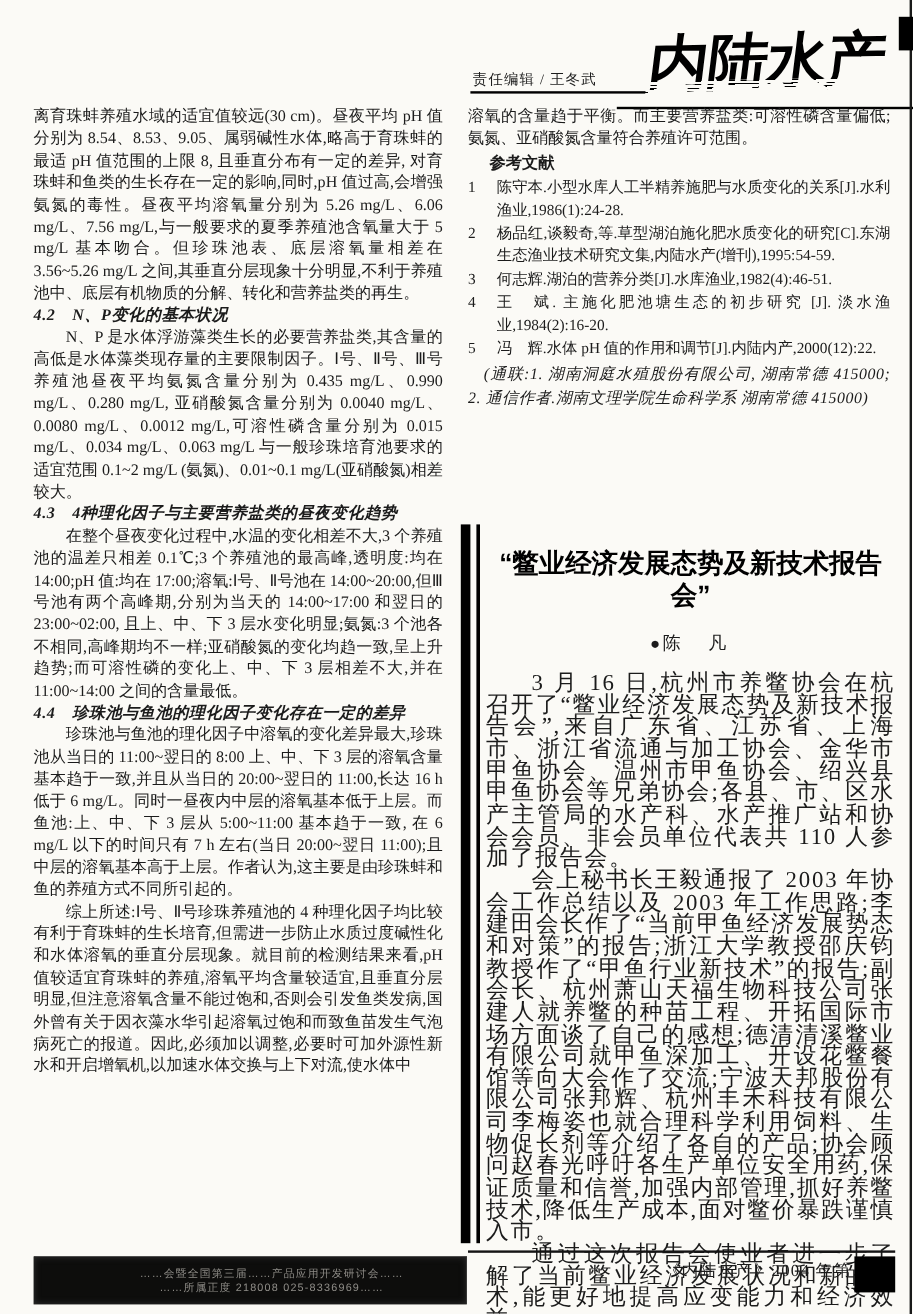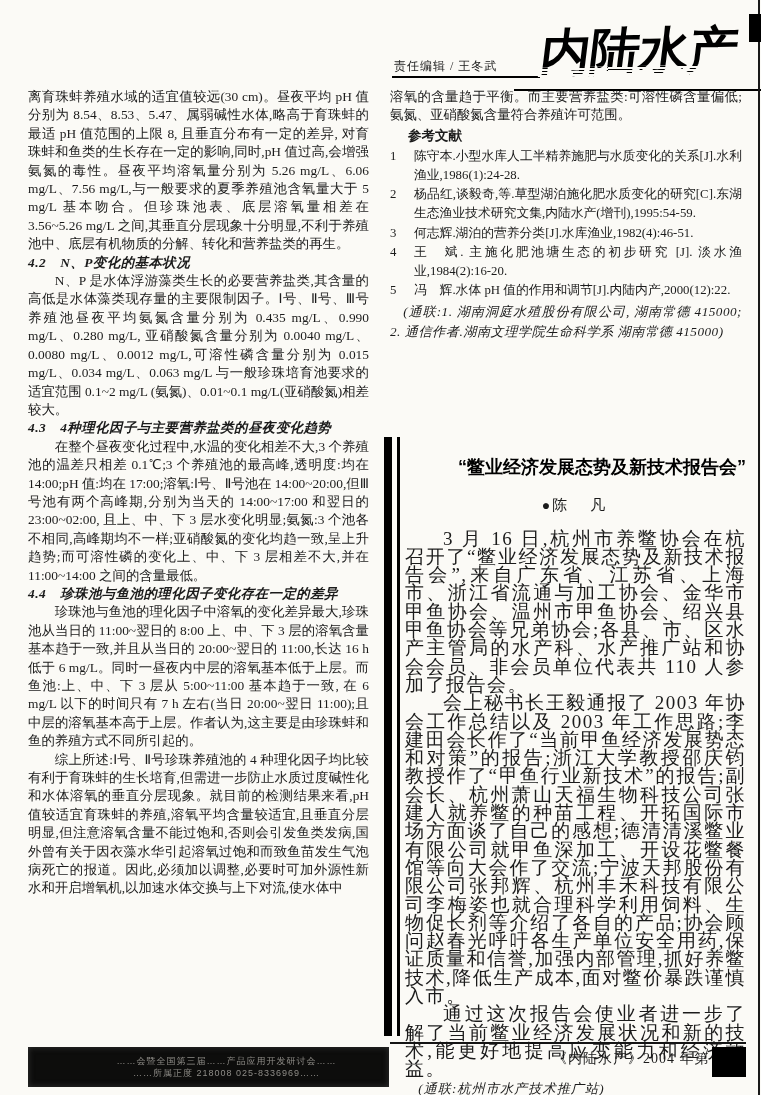--- a/index.html
+++ b/index.html
@@ -33,22 +33,22 @@
   .ref-num  { flex:none; width:24px; }
   .ref-text { flex:1; text-align:justify; }
   .contact-note { margin-top:2px; font-size:13.2px; line-height:20px; font-style:italic; letter-spacing:0.5px; text-align:justify; text-indent:1em; }
 
   
   .box-bar-thick { position:absolute; left:384px; top:437px; width:8px; height:599px; background:#000; }
   .box-bar-thin  { position:absolute; left:397px; top:437px; width:3px; height:599px; background:#000; }
   .article { position:absolute; left:405px; top:450px; width:341px; }
   .article-title { margin:0; text-align:center; font-family:"Liberation Sans", sans-serif;
                    font-weight:900; font-size:29px; line-height:1.15; letter-spacing:3px; color:#000; }
-  .article-subtitle { margin:7px 0 0 0; text-align:right; font-family:"Liberation Sans", sans-serif;
-                   font-weight:800; font-size:18px; line-height:1.2; letter-spacing:0; color:#000; }
+  .article-subtitle { margin:7px 0 0 0; text-align:center; font-family:"Liberation Sans", sans-serif;
+                   font-weight:800; font-size:22px; line-height:1.2; letter-spacing:0; color:#000; }
   .article-author { margin:17px 0 15px 0; text-align:center; font-size:15px; letter-spacing:4px; }
   .article-author .bullet { font-size:14px; letter-spacing:2px; }
   .article-p { margin:0; font-size:19px; line-height:18.3px; letter-spacing:1.5px; text-align:justify; }
   .article-contact { margin:0; font-size:13.2px; line-height:19px; letter-spacing:1px; font-style:italic; text-indent:1em; }
 
   
   .banner { position:absolute; left:28px; top:1047px; width:361px; height:40px; background:#0d0d0c;
             box-shadow:inset 0 0 6px #333; display:flex; flex-direction:column; justify-content:center; }
   .banner-line { color:#8f8d88; font-family:"Liberation Sans", sans-serif; font-size:9px; line-height:12px;
             text-align:center; letter-spacing:1px; filter:blur(0.4px); white-space:nowrap; overflow:hidden;padding-left:36px; }
@@ -69,21 +69,21 @@
   <div class="editor-rule"></div>
   <div class="logo">
     <div class="logo-text">
       <span>内陆水产</span>
       <span class="logo-waves"></span>
     </div>
   </div>
   <div class="logo-rule"></div>
 
   <div class="col-left">
-    <p class="body-p">离育珠蚌养殖水域的适宜值较远(30 cm)。昼夜平均 pH 值分别为 8.54、8.53、5.47、属弱碱性水体,略高于育珠蚌的最适 pH 值范围的上限 8, 且垂直分布有一定的差异, 对育珠蚌和鱼类的生长存在一定的影响,同时,pH 值过高,会增强氨氮的毒性。昼夜平均溶氧量分别为 5.26 mg/L、6.06 mg/L、7.56 mg/L,与一般要求的夏季养殖池含氧量大于 5 mg/L 基本吻合。但珍珠池表、底层溶氧量相差在 3.56~5.26 mg/L 之间,其垂直分层现象十分明显,不利于养殖池中、底层有机物质的分解、转化和营养盐类的再生。</p>
+    <p class="body-p">离育珠蚌养殖水域的适宜值较远(30 cm)。昼夜平均 pH 值分别为 8.54、8.53、9.05、属弱碱性水体,略高于育珠蚌的最适 pH 值范围的上限 8, 且垂直分布有一定的差异, 对育珠蚌和鱼类的生长存在一定的影响,同时,pH 值过高,会增强氨氮的毒性。昼夜平均溶氧量分别为 5.26 mg/L、6.06 mg/L、7.56 mg/L,与一般要求的夏季养殖池含氧量大于 5 mg/L 基本吻合。但珍珠池表、底层溶氧量相差在 3.56~5.26 mg/L 之间,其垂直分层现象十分明显,不利于养殖池中、底层有机物质的分解、转化和营养盐类的再生。</p>
     <h4 class="sec-head">4.2　N、P变化的基本状况</h4>
     <p class="body-p indent">N、P 是水体浮游藻类生长的必要营养盐类,其含量的高低是水体藻类现存量的主要限制因子。Ⅰ号、Ⅱ号、Ⅲ号养殖池昼夜平均氨氮含量分别为 0.435 mg/L、0.990 mg/L、0.280 mg/L, 亚硝酸氮含量分别为 0.0040 mg/L、0.0080 mg/L、0.0012 mg/L,可溶性磷含量分别为 0.015 mg/L、0.034 mg/L、0.063 mg/L 与一般珍珠培育池要求的适宜范围 0.1~2 mg/L (氨氮)、0.01~0.1 mg/L(亚硝酸氮)相差较大。</p>
     <h4 class="sec-head">4.3　4种理化因子与主要营养盐类的昼夜变化趋势</h4>
     <p class="body-p indent">在整个昼夜变化过程中,水温的变化相差不大,3 个养殖池的温差只相差 0.1℃;3 个养殖池的最高峰,透明度:均在 14:00;pH 值:均在 17:00;溶氧:Ⅰ号、Ⅱ号池在 14:00~20:00,但Ⅲ号池有两个高峰期,分别为当天的 14:00~17:00 和翌日的 23:00~02:00, 且上、中、下 3 层水变化明显;氨氮:3 个池各不相同,高峰期均不一样;亚硝酸氮的变化均趋一致,呈上升趋势;而可溶性磷的变化上、中、下 3 层相差不大,并在 11:00~14:00 之间的含量最低。</p>
     <h4 class="sec-head">4.4　珍珠池与鱼池的理化因子变化存在一定的差异</h4>
     <p class="body-p indent">珍珠池与鱼池的理化因子中溶氧的变化差异最大,珍珠池从当日的 11:00~翌日的 8:00 上、中、下 3 层的溶氧含量基本趋于一致,并且从当日的 20:00~翌日的 11:00,长达 16 h 低于 6 mg/L。同时一昼夜内中层的溶氧基本低于上层。而鱼池:上、中、下 3 层从 5:00~11:00 基本趋于一致, 在 6 mg/L 以下的时间只有 7 h 左右(当日 20:00~翌日 11:00);且中层的溶氧基本高于上层。作者认为,这主要是由珍珠蚌和鱼的养殖方式不同所引起的。</p>
     <p class="body-p indent">综上所述:Ⅰ号、Ⅱ号珍珠养殖池的 4 种理化因子均比较有利于育珠蚌的生长培育,但需进一步防止水质过度碱性化和水体溶氧的垂直分层现象。就目前的检测结果来看,pH 值较适宜育珠蚌的养殖,溶氧平均含量较适宜,且垂直分层明显,但注意溶氧含量不能过饱和,否则会引发鱼类发病,国外曾有关于因衣藻水华引起溶氧过饱和而致鱼苗发生气泡病死亡的报道。因此,必须加以调整,必要时可加外源性新水和开启增氧机,以加速水体交换与上下对流,使水体中</p>
   </div>
 
   <div class="col-right">

